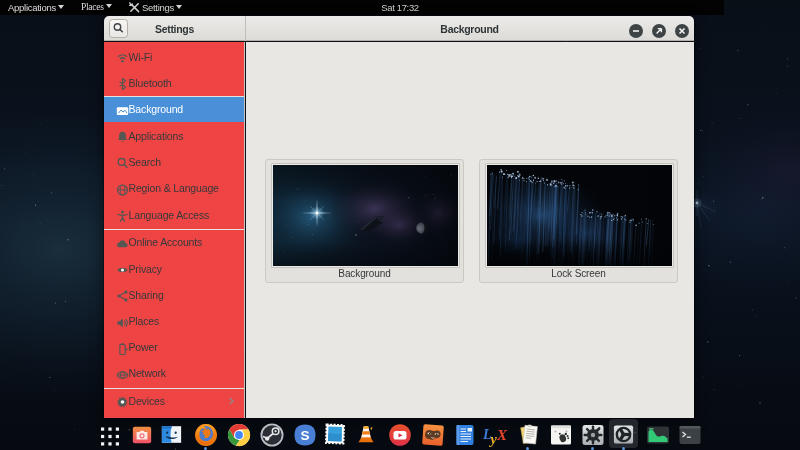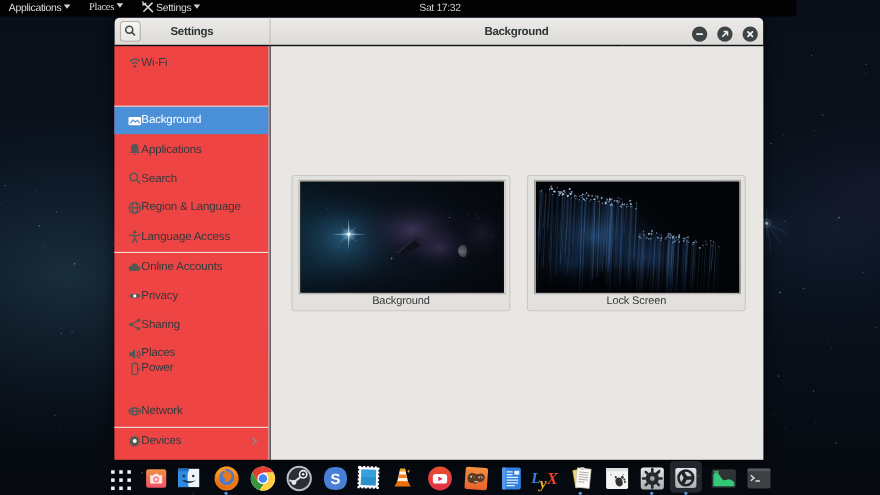--- a/index.html
+++ b/index.html
@@ -285,20 +285,26 @@
 
     <div id="sidebar">
         <div class="row" style="top:2.5px;">
           <span class="ric"><svg width="13" height="13" viewBox="0 0 13 13">
               <path d="M2 5.2 C4.6 2.8 8.4 2.8 11 5.2" fill="none" stroke="#555753" stroke-width="1.3"></path>
               <path d="M3.8 7.4 C5.4 6 7.6 6 9.2 7.4" fill="none" stroke="#555753" stroke-width="1.3"></path>
               <circle cx="6.5" cy="9.8" r="1.3" fill="#555753"></circle>
             </svg></span>
           <span class="rtx">Wi-Fi</span>
         </div>
+<div class="row" style="top:28.5px;">
+          <span class="ric"><svg width="13" height="13" viewBox="0 0 13 13">
+              <path d="M6.5 0.8 V12.2 M6.5 0.8 L9.6 3.4 L3.6 8.9 M6.5 12.2 L9.6 9.6 L3.6 4.1" fill="none" stroke="#555753" stroke-width="1.2" stroke-linejoin="round"></path>
+            </svg></span>
+          <span class="rtx">Bluetooth</span>
+        </div>
 <div class="row sel" style="top:55.0px;">
           <span class="ric"><svg width="13" height="13" viewBox="0 0 13 13">
               <rect x="0.8" y="2.8" width="11.4" height="7.6" rx="1" fill="#ffffff"></rect>
               <path d="M2.5 8.5 L5 5.5 L7 7.5 L9 5.8 L11 8.5" fill="none" stroke="#4a90d9" stroke-width="1"></path>
             </svg></span>
           <span class="rtx">Background</span>
         </div>
 <div class="row" style="top:81.5px;">
           <span class="ric"><svg width="13" height="13" viewBox="0 0 13 13">
               <path d="M6.5 1.2 C4.3 1.2 3.1 2.8 3.1 5 L3.1 8 L1.9 9.6 L11.1 9.6 L9.9 8 L9.9 5 C9.9 2.8 8.7 1.2 6.5 1.2 Z" fill="#555753"></path>
@@ -351,21 +357,21 @@
             </svg></span>
           <span class="rtx">Sharing</span>
         </div>
 <div class="row" style="top:267.0px;">
           <span class="ric"><svg width="13" height="13" viewBox="0 0 13 13">
               <path d="M1.5 4.8 H3.8 L6.8 2 V11 L3.8 8.2 H1.5 Z" fill="#555753"></path>
               <path d="M8.5 4.5 C9.5 5.5 9.5 7.5 8.5 8.5 M10 3 C11.8 4.8 11.8 8.2 10 10" fill="none" stroke="#555753" stroke-width="1.1" stroke-linecap="round"></path>
             </svg></span>
           <span class="rtx">Places</span>
         </div>
-<div class="row" style="top:280px;padding-left:24px;">
+<div class="row" style="top:293.0px;padding-left:24px;">
           <span class="ric"><svg width="13" height="13" viewBox="0 0 13 13">
               <rect x="5" y="0.8" width="3" height="1.2" fill="#555753"></rect>
               <rect x="3.9" y="2" width="5.2" height="10" rx="1" fill="none" stroke="#555753" stroke-width="1.2"></rect>
               <path d="M9.1 7 H11.5 M10.3 5.8 V8.2" stroke="#555753" stroke-width="1.1"></path>
             </svg></span>
           <span class="rtx">Power</span>
         </div>
 <div class="row" style="top:319.0px;">
           <span class="ric"><svg width="13" height="13" viewBox="0 0 13 13">
               <ellipse cx="6.5" cy="6.5" rx="5.2" ry="3.2" fill="none" stroke="#555753" stroke-width="1.2"></ellipse>

